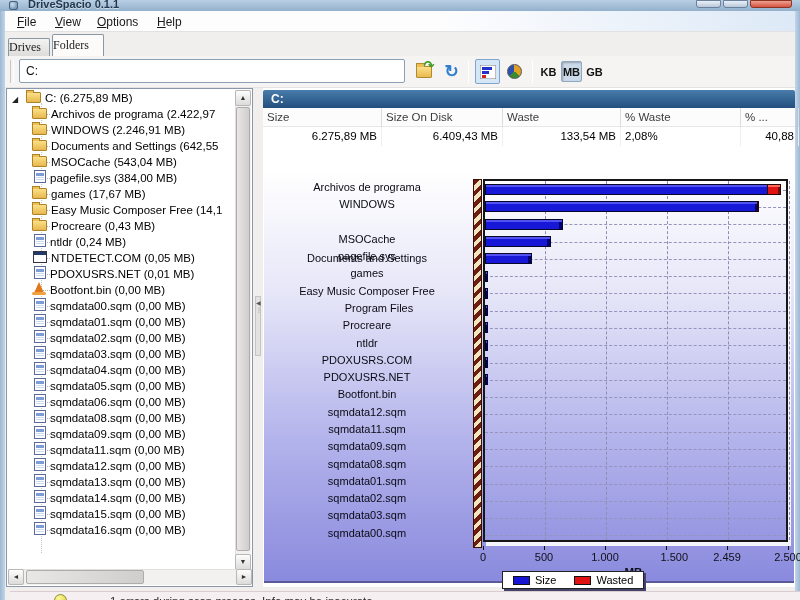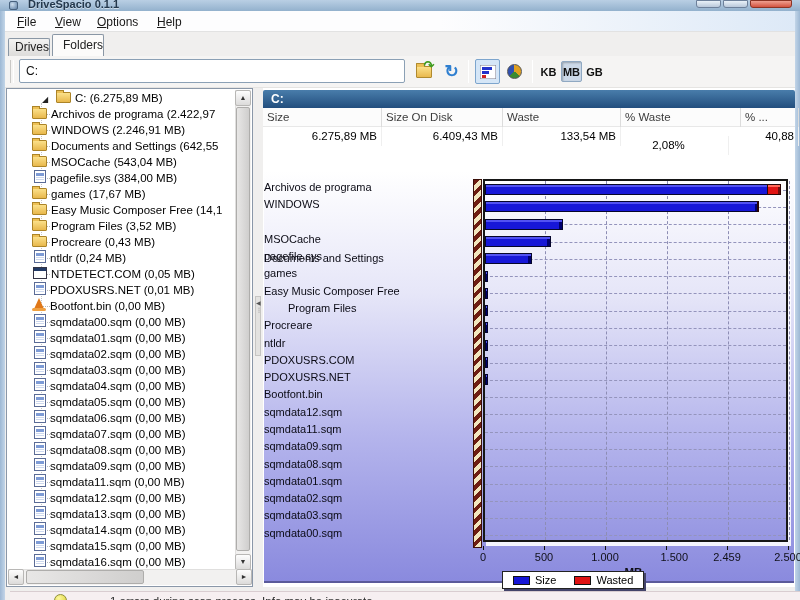--- a/index.html
+++ b/index.html
@@ -26,21 +26,21 @@
 
   
   #menubar { position:absolute; left:0; top:0; width:790px; height:21px;
     background:linear-gradient(90deg,#fdfdfe 55%,#dde9f7); border-bottom:1px solid #e2e2e2; }
   .menu-item { position:absolute; top:3px; color:#1a1a1a; font-size:12px; padding:1px 4px; cursor:default; }
   .menu-item::first-letter { text-decoration:underline; }
 
   
   #tabbar { position:absolute; left:0; top:21px; width:790px; height:24px; }
   .tab { position:absolute; bottom:0; border:1px solid #8a97a5; border-bottom:none;
-    border-radius:2px 2px 0 0; text-align:right; font-size:12px; color:#222; }
+    border-radius:2px 2px 0 0; text-align:left; font-size:12px; color:#222;font-family:Liberation Serif, serif; }
   .tab.inactive { left:3px; width:42px; height:18px; line-height:17px; background:linear-gradient(#f3f3f2,#dddcda); }
   .tab.active { left:47px; width:52px; height:22px; line-height:20px; background:#fcfbfa; z-index:2; }
 
   
   #toolbar { position:absolute; left:0; top:45px; width:790px; height:32px; background:#f5f4f3; border-bottom:1px solid #e5e4e2;}
   #toolbar-grip { position:absolute; left:5px; top:4px; width:4px; height:23px;
     border-left:1px solid #c9c8c6; border-right:1px solid #ffffff; }
   #path-input { position:absolute; left:14px; top:3px; width:386px; height:24px; border:1px solid #8ba0b5;
     border-radius:2px; background:#fff; font-family:"Liberation Sans",sans-serif; font-size:12px; padding:0 6px; color:#111; }
   .tb-btn { position:absolute; top:3px; width:25px; height:25px; border:1px solid transparent; border-radius:2px;
@@ -56,21 +56,21 @@
   .ic-refresh { color:#2f7fd0; font-size:17px; font-weight:bold; line-height:1; }
   .ic-pie { width:15px; height:15px; border-radius:50%; border:1px solid #555;
     background:conic-gradient(#e0a020 0 130deg, #3a8a30 130deg 230deg, #3050b0 230deg 360deg); }
   .unit-btn { position:absolute; top:5px; width:21px; height:21px; font-weight:bold; font-size:11px; color:#111;
     text-align:center; line-height:21px; border:1px solid transparent; border-radius:2px; }
   .unit-btn.pressed { background:#ccd9e8; border-color:#8fa8c2; box-shadow:inset 1px 1px 2px rgba(0,0,0,.25); }
 
   
   #tree-panel { position:absolute; left:1px; top:77px; width:247px; height:499px; background:#fff; border:1px solid #8a97a8; }
   #tree-rows { position:absolute; left:1px; top:1px; width:228px; height:480px; overflow:hidden; }
-  .tree-row { position:relative; height:16px; line-height:16px; white-space:nowrap; overflow:hidden; font-size:11.5px; color:#000;padding-left:30px; }
+  .tree-row { position:relative; height:16px; line-height:16px; white-space:nowrap; overflow:hidden; font-size:11.5px; color:#000; }
   .tree-row .lbl { vertical-align:top; }
   .expander { display:inline-block; width:14px; margin-left:4px; font-size:8px; color:#222; }
   .t-icon { display:inline-block; position:relative; width:16px; height:12px; margin-right:4px; vertical-align:-1px; }
   .t-folder { background:linear-gradient(#fbe08a,#e8b84c); border:1px solid #ac8427; border-radius:1px; width:15px; height:11px; }
   .t-folder::before { content:""; position:absolute; left:-1px; top:-3px; width:6px; height:2px;
     background:#edc055; border:1px solid #ac8427; border-bottom:none; }
   .t-file { width:12px; height:13px; background:#fff; border:1px solid #5a6b96; margin-left:2px; }
   .t-file::before { content:""; position:absolute; left:1px; top:2px; width:8px; height:3px; background:#7d9bd6; }
   .t-file::after  { content:""; position:absolute; left:1px; top:6px; width:8px; height:4px;
     background:repeating-linear-gradient(180deg,#cdd8ee 0 1px,#fff 1px 2px); }
@@ -110,21 +110,21 @@
   
   #chart-panel { position:absolute; left:1px; top:83px; width:530px; height:412px;
     background:linear-gradient(180deg,#ffffff 0%,#e6e6f8 30%,#b4b4ec 65%,#8a8ade 100%);
     border-bottom:2px solid #5a5a9a; }
   #plot { position:absolute; left:219px; top:8px; width:305px; height:363px;
     border:2px solid #161616; box-shadow:3px 4px 0 rgba(252,252,255,.92); }
   #axis-stripe { position:absolute; left:209px; top:8px; width:9px; height:369px;
     background:repeating-linear-gradient(135deg,#6e1d12 0 4px,#f2e6be 4px 8px); border:1px solid #3a0e08; }
   .vgrid { position:absolute; top:0; width:0; height:100%; border-left:1px dashed #8d8db4; }
   .hgrid { position:absolute; left:0; width:100%; height:0; border-top:1px dashed #9494bc; }
-  .cat-label { position:absolute; left:0; width:206px; text-align:left; font-size:11px; color:#0a0a14;
+  .cat-label { position:absolute; left:0; width:206px; text-align:center; font-size:11px; color:#0a0a14;
     height:17px; line-height:17px; white-space:nowrap; }
   .bar-size { position:absolute; height:11px; background:#1717d8; border:1px solid #06062a;
     box-shadow:inset 0 2px 0 #5252f2, inset -3px 0 0 #00006e; }
   .bar-waste { position:absolute; height:11px; background:#e01212; border:1px solid #2a0404;
     box-shadow:inset 0 2px 0 #ff6a5a, inset -2px 0 0 #6e0e0e; }
   .tickmark { position:absolute; width:1px; height:4px; background:#111; }
   .tick-label { position:absolute; width:44px; text-align:center; font-size:11px; color:#101018; }
   #x-axis-title { position:absolute; font-weight:bold; font-size:11.5px; color:#101018; }
   #legend { position:absolute; left:238px; top:400px; height:18px; background:#fff; border:1px solid #222;
     box-shadow:2px 2px 0 #44446a; display:flex; align-items:center; padding:0 10px; gap:18px; }
@@ -199,34 +199,32 @@
       <div id="tree-vline"></div>
       <div id="tree-rows">
           <div class="tree-row"><span class="expander">◢</span><span class="t-icon t-folder"></span><span class="lbl">C: (6.275,89 MB)</span></div>
           <div class="tree-row tree-child"><span class="t-icon t-folder"></span><span class="lbl">Archivos de programa (2.422,97</span></div>
           <div class="tree-row tree-child"><span class="t-icon t-folder"></span><span class="lbl">WINDOWS (2.246,91 MB)</span></div>
           <div class="tree-row tree-child"><span class="t-icon t-folder"></span><span class="lbl">Documents and Settings (642,55</span></div>
           <div class="tree-row tree-child"><span class="t-icon t-folder"></span><span class="lbl">MSOCache (543,04 MB)</span></div>
           <div class="tree-row tree-child"><span class="t-icon t-file"></span><span class="lbl">pagefile.sys (384,00 MB)</span></div>
           <div class="tree-row tree-child"><span class="t-icon t-folder"></span><span class="lbl">games (17,67 MB)</span></div>
           <div class="tree-row tree-child"><span class="t-icon t-folder"></span><span class="lbl">Easy Music Composer Free (14,1</span></div>
-          <div class="tree-row tree-child"><span class="t-icon t-folder"></span><span class="lbl">Program Files (3,52 MB)</span></div>
           <div class="tree-row tree-child"><span class="t-icon t-folder"></span><span class="lbl">Procreare (0,43 MB)</span></div>
           <div class="tree-row tree-child"><span class="t-icon t-file"></span><span class="lbl">ntldr (0,24 MB)</span></div>
           <div class="tree-row tree-child"><span class="t-icon t-app"></span><span class="lbl">NTDETECT.COM (0,05 MB)</span></div>
           <div class="tree-row tree-child"><span class="t-icon t-file"></span><span class="lbl">PDOXUSRS.NET (0,01 MB)</span></div>
           <div class="tree-row tree-child"><span class="t-icon t-cone"></span><span class="lbl">Bootfont.bin (0,00 MB)</span></div>
           <div class="tree-row tree-child"><span class="t-icon t-file"></span><span class="lbl">sqmdata00.sqm (0,00 MB)</span></div>
           <div class="tree-row tree-child"><span class="t-icon t-file"></span><span class="lbl">sqmdata01.sqm (0,00 MB)</span></div>
           <div class="tree-row tree-child"><span class="t-icon t-file"></span><span class="lbl">sqmdata02.sqm (0,00 MB)</span></div>
           <div class="tree-row tree-child"><span class="t-icon t-file"></span><span class="lbl">sqmdata03.sqm (0,00 MB)</span></div>
           <div class="tree-row tree-child"><span class="t-icon t-file"></span><span class="lbl">sqmdata04.sqm (0,00 MB)</span></div>
           <div class="tree-row tree-child"><span class="t-icon t-file"></span><span class="lbl">sqmdata05.sqm (0,00 MB)</span></div>
           <div class="tree-row tree-child"><span class="t-icon t-file"></span><span class="lbl">sqmdata06.sqm (0,00 MB)</span></div>
-          <div class="tree-row tree-child"><span class="t-icon t-file"></span><span class="lbl">sqmdata07.sqm (0,00 MB)</span></div>
           <div class="tree-row tree-child"><span class="t-icon t-file"></span><span class="lbl">sqmdata08.sqm (0,00 MB)</span></div>
           <div class="tree-row tree-child"><span class="t-icon t-file"></span><span class="lbl">sqmdata09.sqm (0,00 MB)</span></div>
           <div class="tree-row tree-child"><span class="t-icon t-file"></span><span class="lbl">sqmdata11.sqm (0,00 MB)</span></div>
           <div class="tree-row tree-child"><span class="t-icon t-file"></span><span class="lbl">sqmdata12.sqm (0,00 MB)</span></div>
           <div class="tree-row tree-child"><span class="t-icon t-file"></span><span class="lbl">sqmdata13.sqm (0,00 MB)</span></div>
           <div class="tree-row tree-child"><span class="t-icon t-file"></span><span class="lbl">sqmdata14.sqm (0,00 MB)</span></div>
           <div class="tree-row tree-child"><span class="t-icon t-file"></span><span class="lbl">sqmdata15.sqm (0,00 MB)</span></div>
           <div class="tree-row tree-child"><span class="t-icon t-file"></span><span class="lbl">sqmdata16.sqm (0,00 MB)</span></div>
         </div>
       <div class="sb-track-v">
@@ -251,21 +249,21 @@
           <div class="st-cell" style="left: 0px; width: 119px;">Size</div>
           <div class="st-cell" style="left: 119px; width: 121px;">Size On Disk</div>
           <div class="st-cell" style="left: 240px; width: 118px;">Waste</div>
           <div class="st-cell" style="left: 358px; width: 120px;">% Waste</div>
           <div class="st-cell" style="left: 478px; width: 58px;">% ...</div>
         </div>
       <div id="stats-vals">
           <div class="st-cell st-val" style="left: 0px; width: 119px; text-align: right;">6.275,89 MB</div>
           <div class="st-cell st-val" style="left: 119px; width: 121px; text-align: right;">6.409,43 MB</div>
           <div class="st-cell st-val" style="left: 240px; width: 118px; text-align: right;">133,54 MB</div>
-          <div class="st-cell st-val" style="left: 346px; width: 120px; text-align: center; margin-top: 9px;">2,08%</div>
+          <div class="st-cell st-val" style="left: 358px; width: 120px; text-align: left;">2,08%</div>
           <div class="st-cell st-val" style="left: 478px; width: 58px; text-align: right;">40,88</div>
         </div>
 
       <div id="chart-panel">
         <div id="axis-stripe"></div>
         <div id="plot">
             <div class="vgrid" style="left: 60px;"></div>
             <div class="vgrid" style="left: 121px;"></div>
             <div class="vgrid" style="left: 182px;"></div>
             <div class="vgrid" style="left: 243px;"></div>

